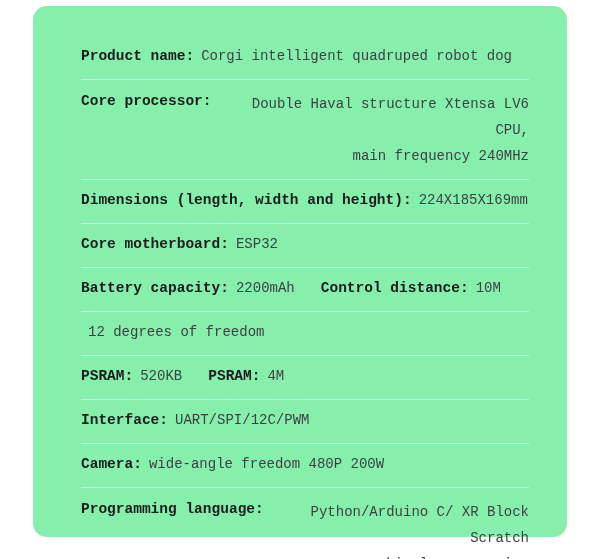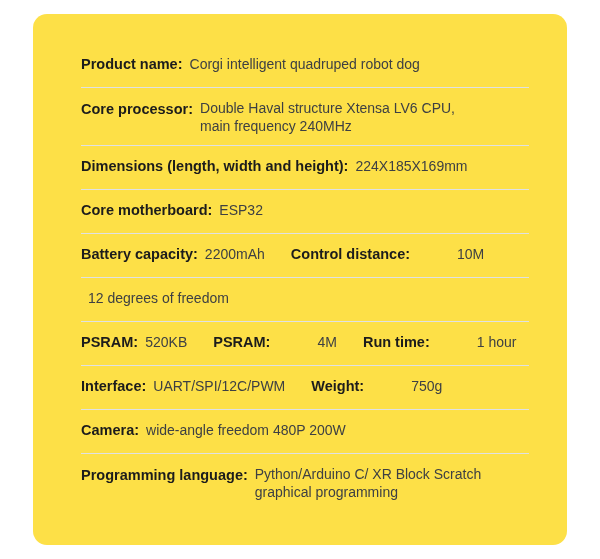--- a/index.html
+++ b/index.html
@@ -10,27 +10,28 @@
     width: 600px;
     height: 559px;
     background: #ffffff;
     font-family: "Liberation Sans", sans-serif;
     -webkit-font-smoothing: antialiased;
   }
 
   .spec-card {
     position: absolute;
     left: 33px;
-    top: 14px;
+    top: 6px;
     width: 534px;
     height: 531px;
-    background: #fde047;
+    background: #86efac;
     border-radius: 14px;
     box-sizing: border-box;
     padding: 30px 38px 20px 48px;
+    font-family: Liberation Mono, monospace;
   }
 
   .spec-list {
     display: flex;
     flex-direction: column;
   }
 
   .spec-row {
     display: flex;
     align-items: flex-start;
@@ -43,21 +44,20 @@
     border-bottom: none;
   }
 
   .cell {
     display: flex;
     align-items: baseline;
     white-space: nowrap;
   }
   .cell + .cell {
     margin-left: 26px;
-    gap: 40px;
   }
 
   .label {
     font-size: 14.5px;
     font-weight: bold;
     color: #1c1c1c;
     line-height: 19px;
     white-space: nowrap;
   }
 
@@ -65,21 +65,22 @@
     font-size: 14px;
     font-weight: normal;
     color: #3e4043;
     line-height: 19px;
     margin-left: 7px;
     white-space: pre-line;
   }
 
   .value.wrap {
     white-space: pre-line;
-    line-height: 18px;
+    line-height: 26px;
+    text-align: right;
   }
 
   .cell.multiline {
     align-items: flex-start;
   }
   .cell.multiline .label {
     padding-top: 1px;
   }
 </style>
 </head>
@@ -129,33 +130,25 @@
       </div>
       <div class="spec-row">
         <div class="cell">
           <span class="label">PSRAM:</span>
           <span class="value">520KB</span>
         </div>
         <div class="cell">
           <span class="label">PSRAM:</span>
           <span class="value">4M</span>
         </div>
-        <div class="cell">
-          <span class="label">Run time:</span>
-          <span class="value">1 hour</span>
-        </div>
       </div>
       <div class="spec-row">
         <div class="cell">
           <span class="label">Interface:</span>
           <span class="value">UART/SPI/12C/PWM</span>
-        </div>
-        <div class="cell">
-          <span class="label">Weight:</span>
-          <span class="value">750g</span>
         </div>
       </div>
       <div class="spec-row">
         <div class="cell">
           <span class="label">Camera:</span>
           <span class="value">wide-angle freedom 480P 200W</span>
         </div>
       </div>
       <div class="spec-row last">
         <div class="cell multiline">

